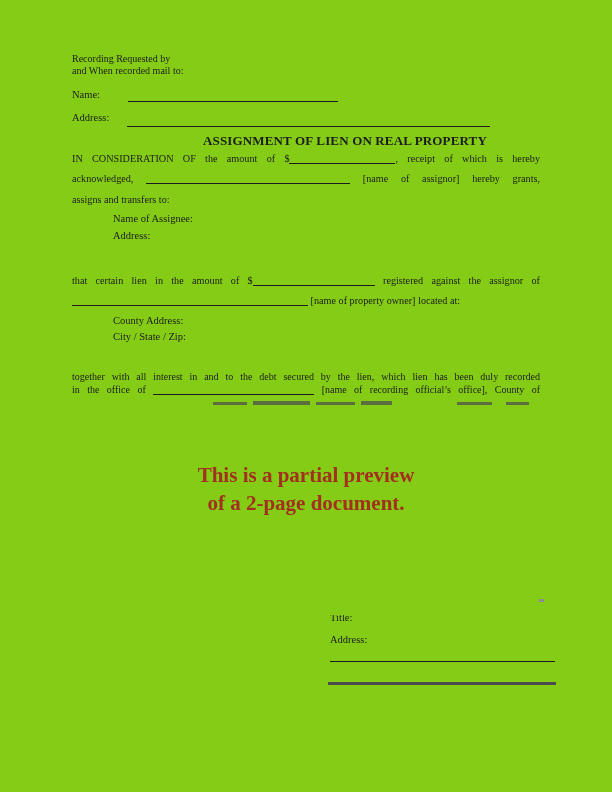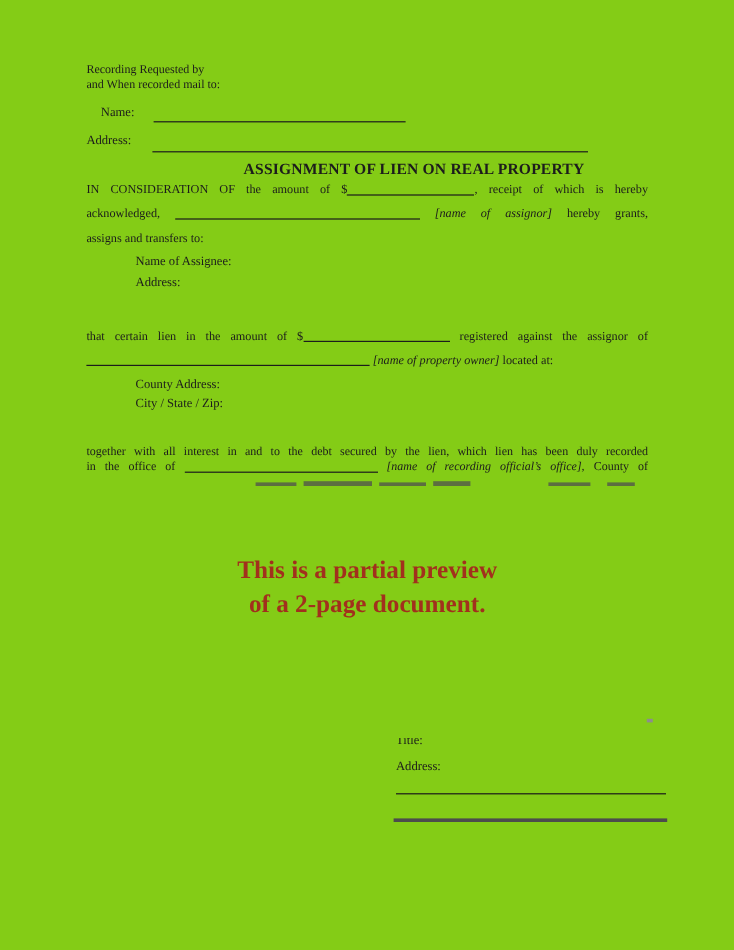--- a/index.html
+++ b/index.html
@@ -8,34 +8,34 @@
     width:612px;height:792px;
     background:#84cc16;
     font-family:"Liberation Serif","DejaVu Serif",serif;
     color:#1c1c1c;
     overflow:hidden;
   }
   .abs{position:absolute;}
   .fs{font-size:10.5px;}
   
   .rec-block{left:72px;top:53px;font-size:10px;line-height:11.6px;}
-  .name-label{left:84px;top:89px;}
+  .name-label{left:72px;top:89px;}
   .name-line{left:128px;top:101px;width:210px;border-top:1px solid #1c1c1c;height:0;}
   .addr-label{left:72px;top:112px;}
   .addr-line{left:127px;top:126px;width:363px;border-top:1px solid #1c1c1c;height:0;}
   
   .doc-title{left:0;top:133px;width:612px;text-align:center;font-size:13px;font-weight:bold;letter-spacing:.15px;padding-left:39px;}
   
   .para{left:72px;width:468px;font-size:10.2px;}
   .p-consideration{top:149px;line-height:20.4px;}
   .p-lien{top:271px;line-height:20.4px;}
   .p-recorded{top:371px;line-height:12.9px;font-size:10px;}
   .jline{text-align:justify;text-align-last:justify;text-justify:inter-word;}
   .lline{text-align:left;}
-  .it{font-style:italic;}
+  .it{}
   
   .blank{display:inline-block;border-bottom:1px solid #1c1c1c;height:2px;vertical-align:-2px;}
   .bk-amount1{width:106px;}
   .bk-assignor{width:204px;}
   .bk-amount2{width:122px;}
   .bk-owner{width:236px;}
   .bk-office{width:161px;}
   
   .assignee-block{left:113px;top:210px;line-height:17.4px;}
   .street-block{left:113px;top:313px;line-height:15.6px;}

